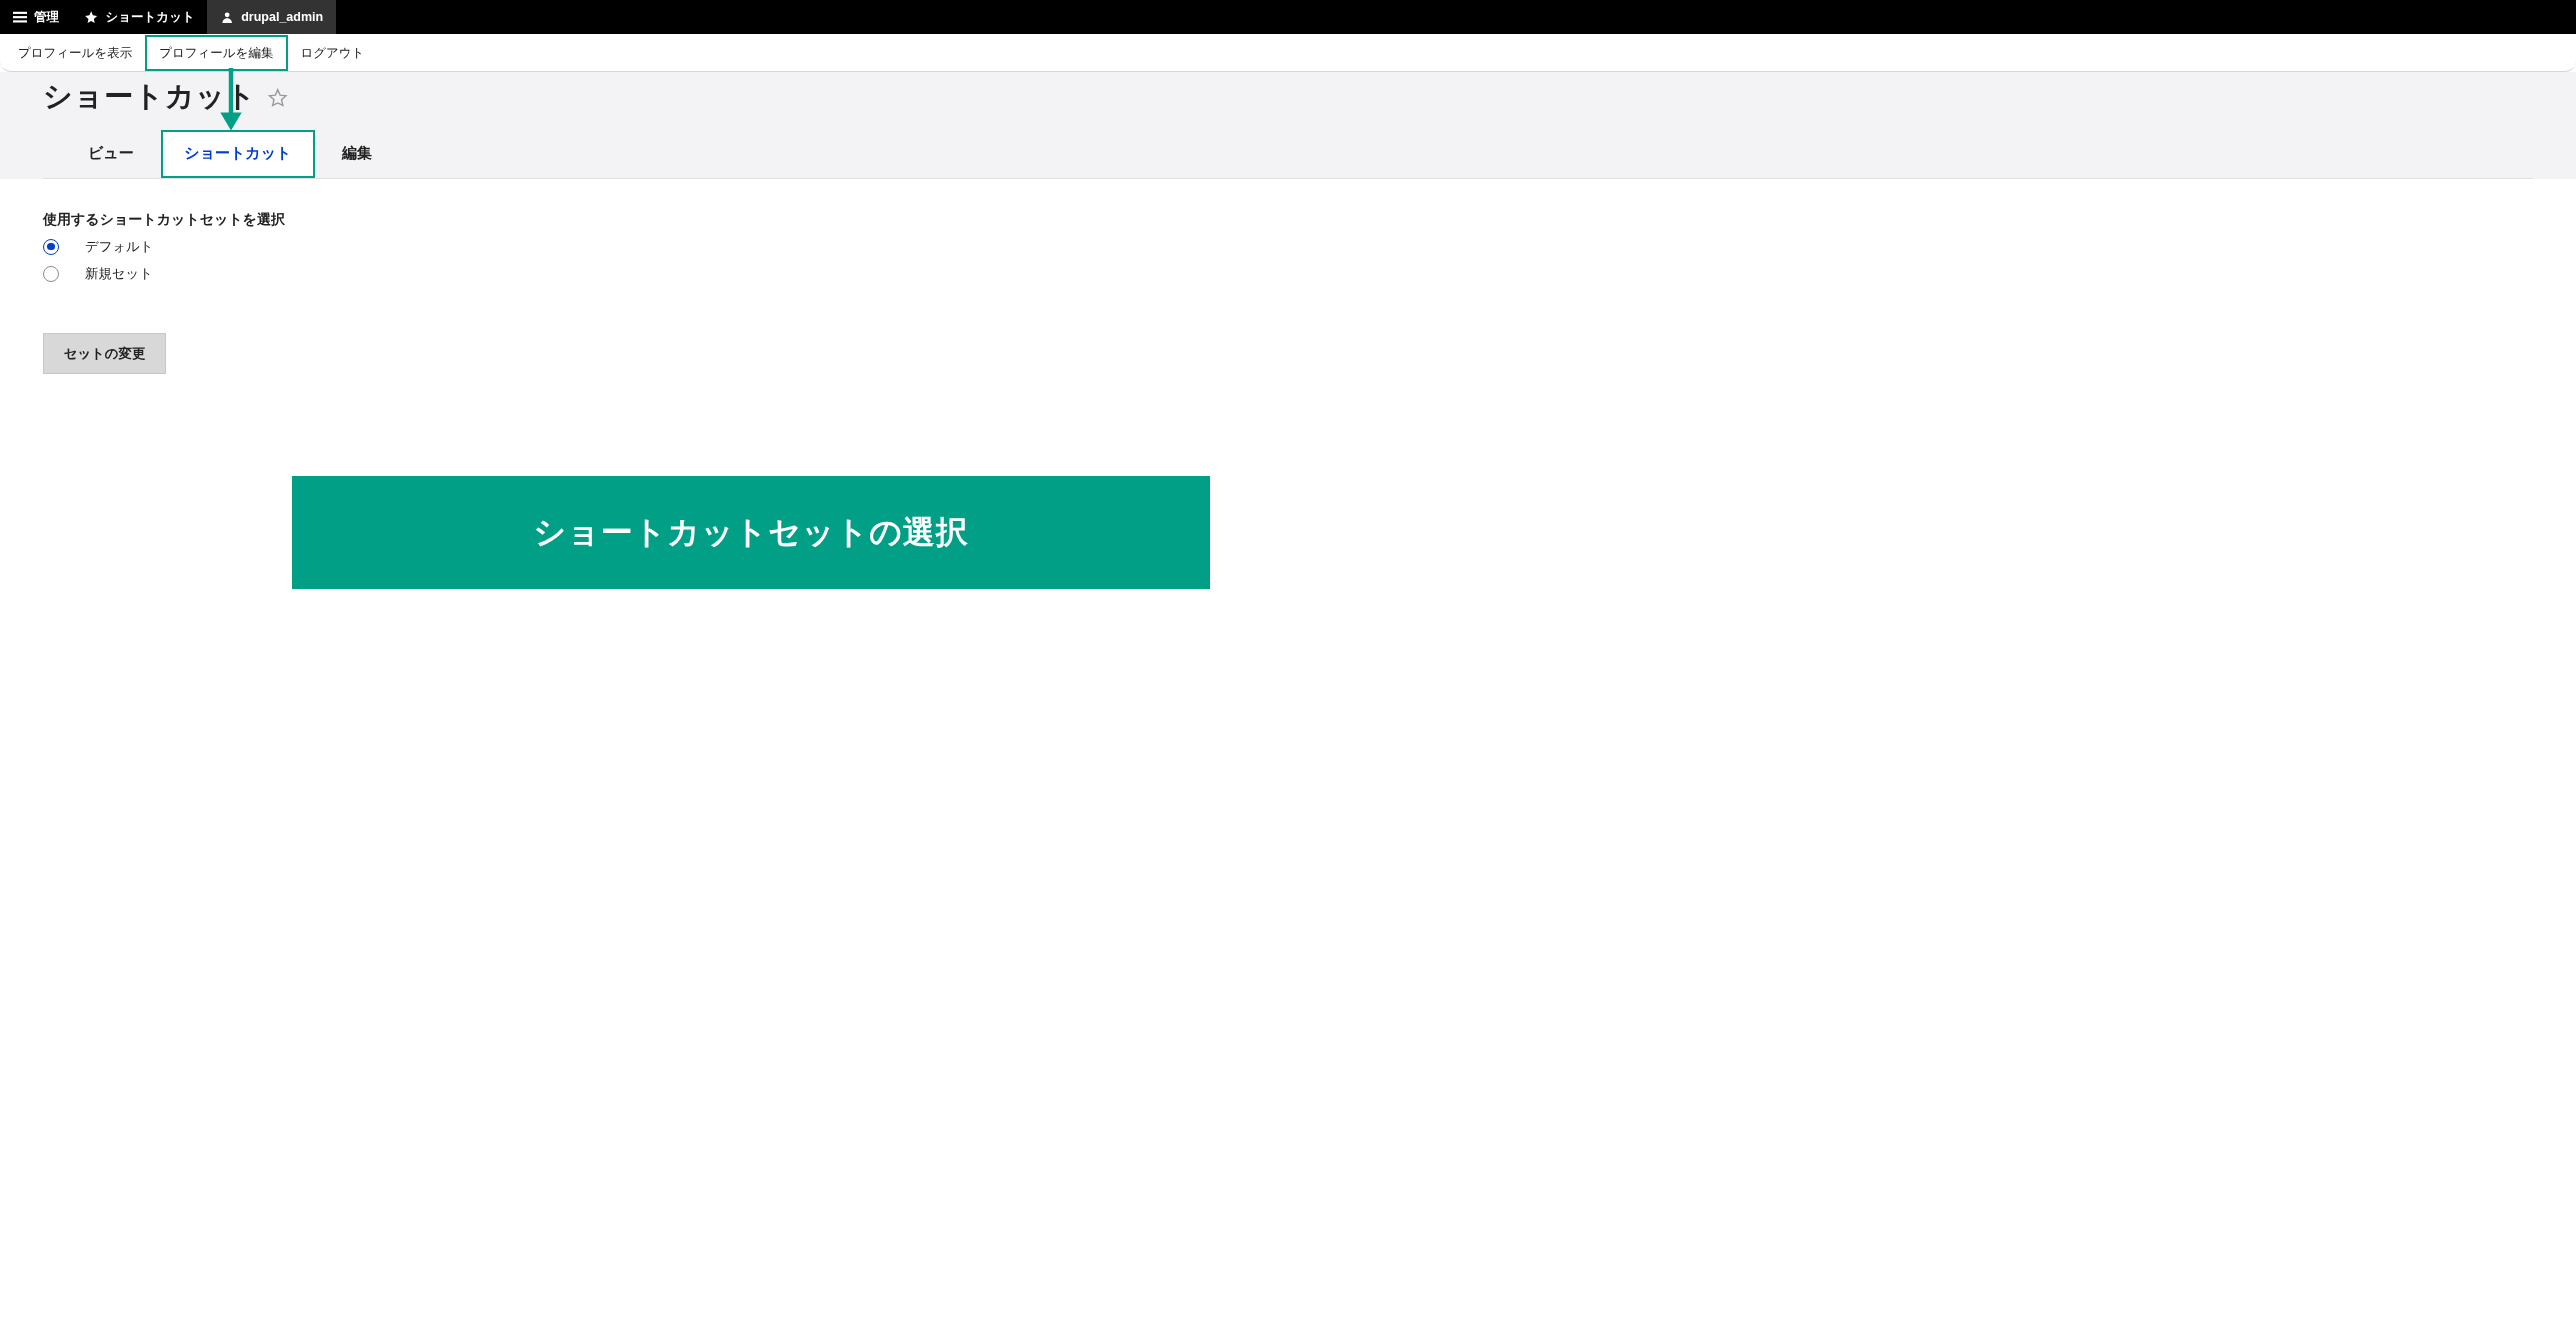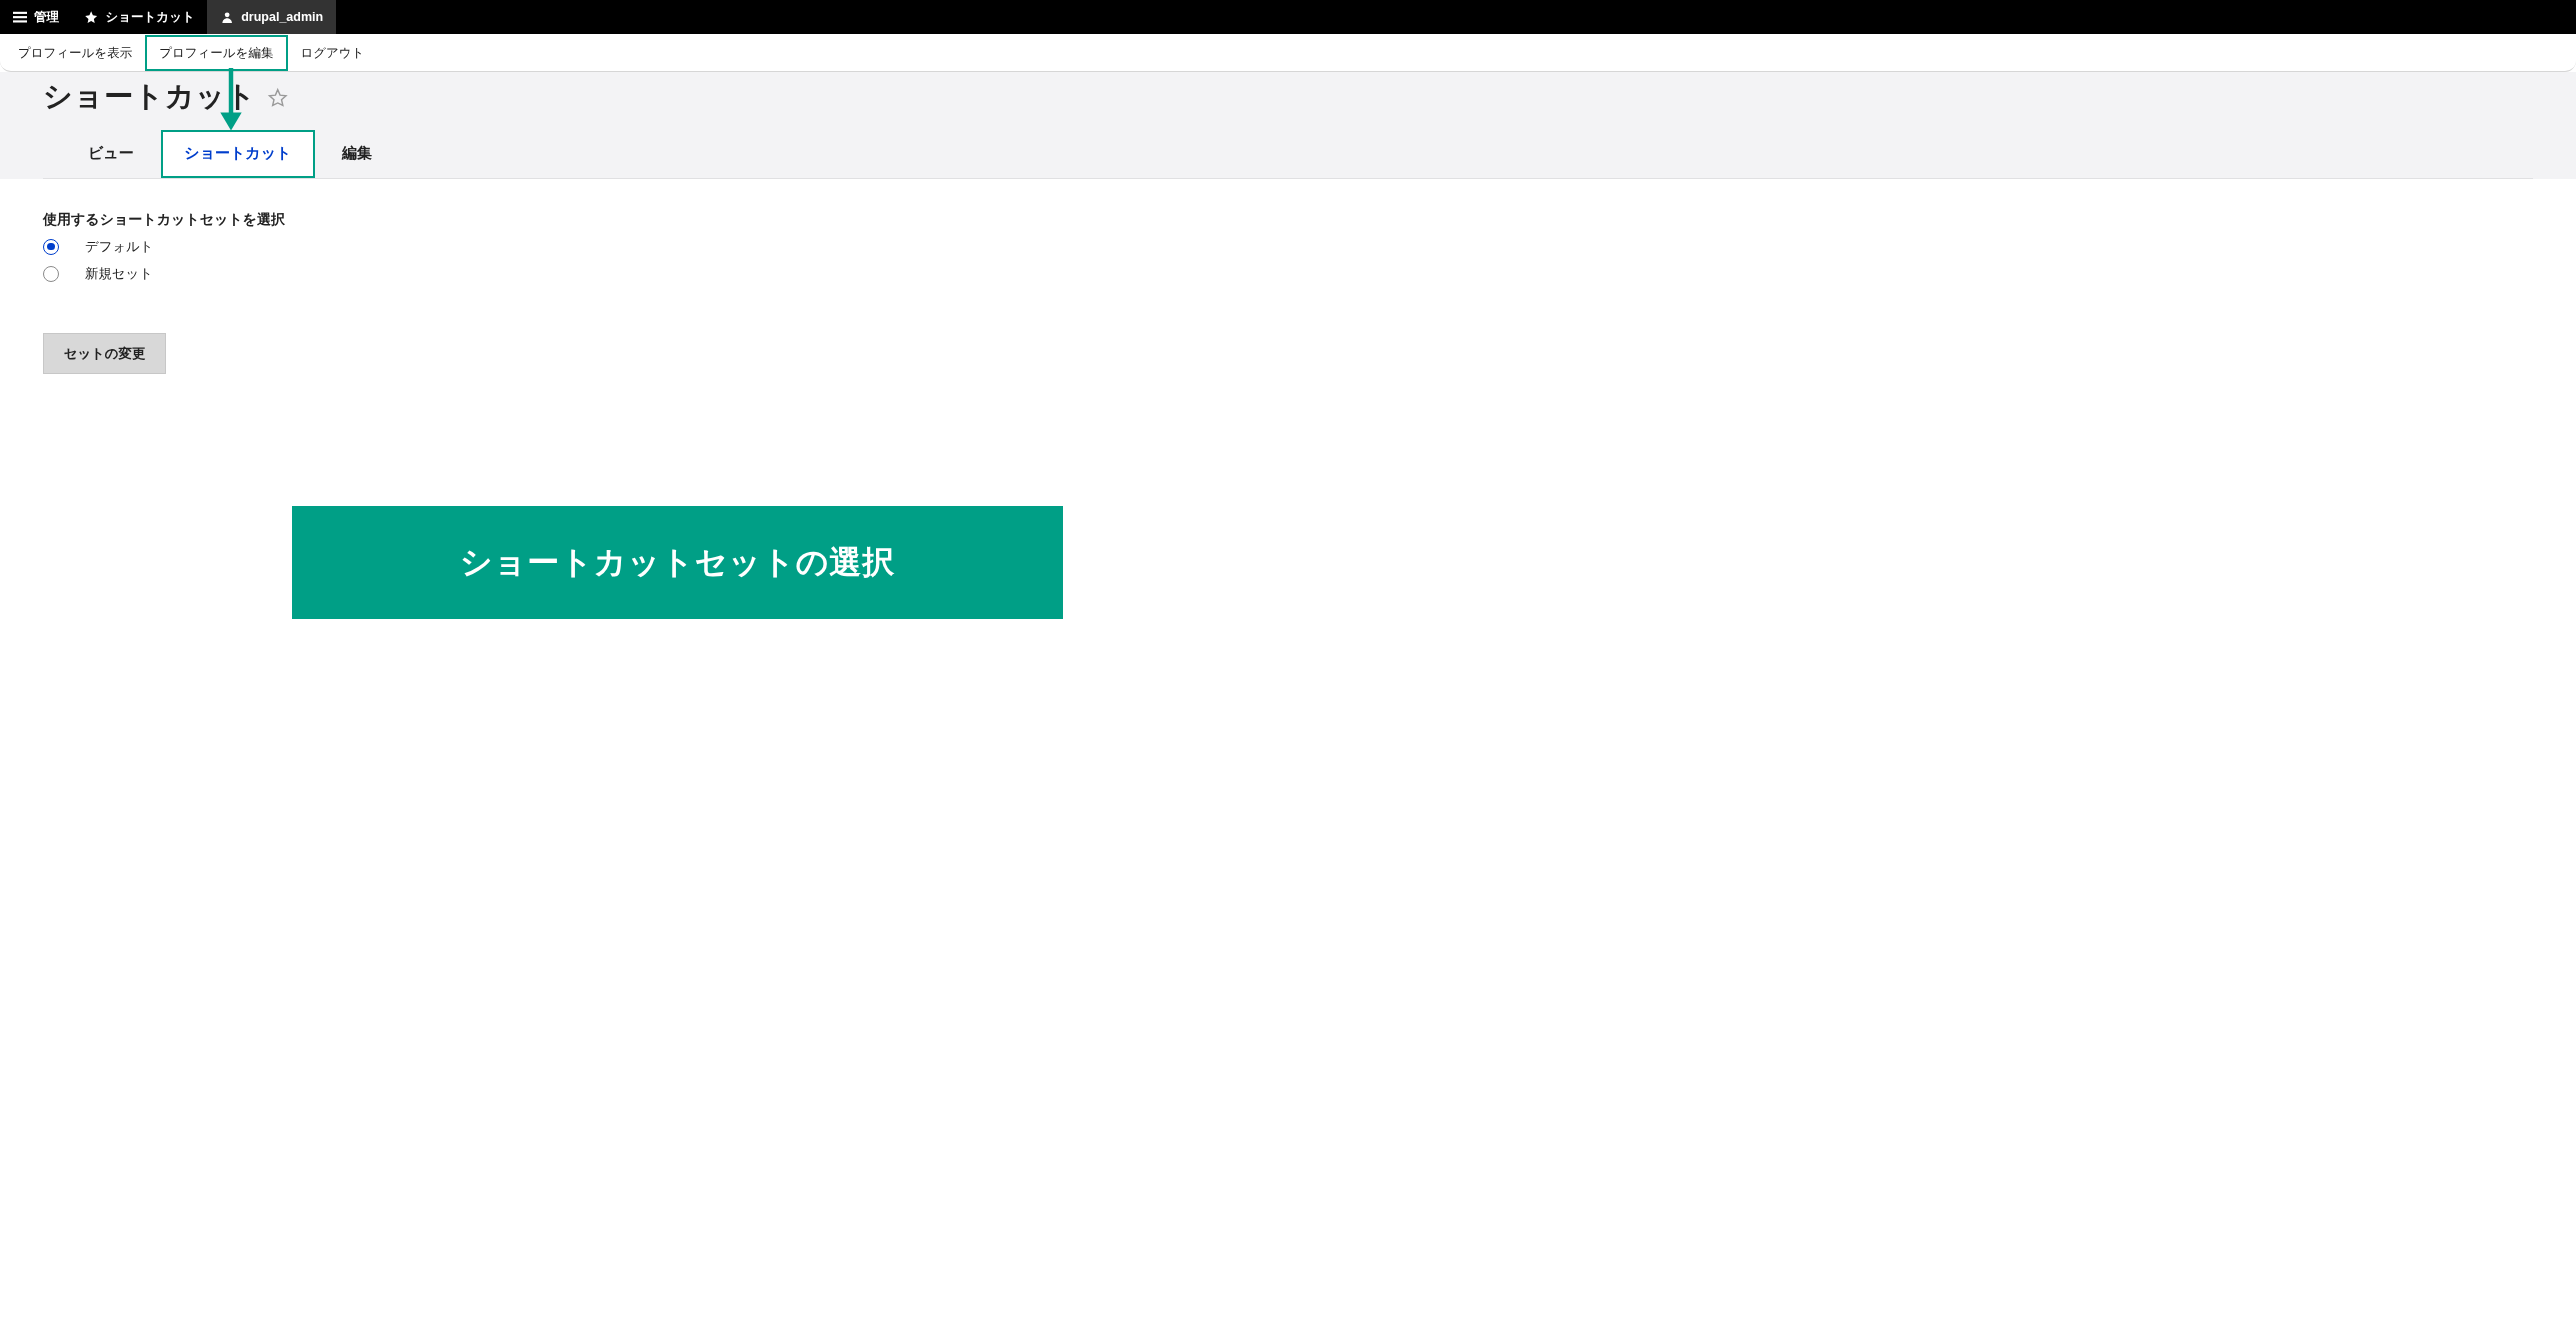--- a/index.html
+++ b/index.html
@@ -161,22 +161,22 @@
       font-size: 13.4px;
       font-weight: 700;
       padding: 10.7px 19.7px;
       cursor: pointer;
     }
 
     
     .callout {
       position: absolute;
       left: 292px;
-      top: 506px;
-      width: 771px;
+      top: 476px;
+      width: 918px;
       height: 113px;
       background: #009f86;
       color: #fff;
       display: flex;
       align-items: center;
       justify-content: center;
       font-size: 32px;
       font-weight: 700;
       letter-spacing: 0.9px;
     }

